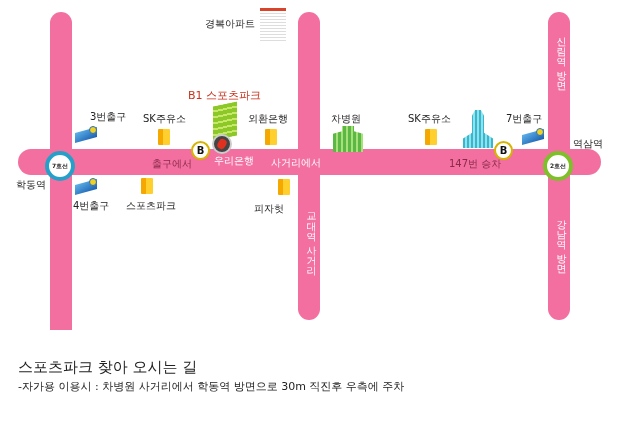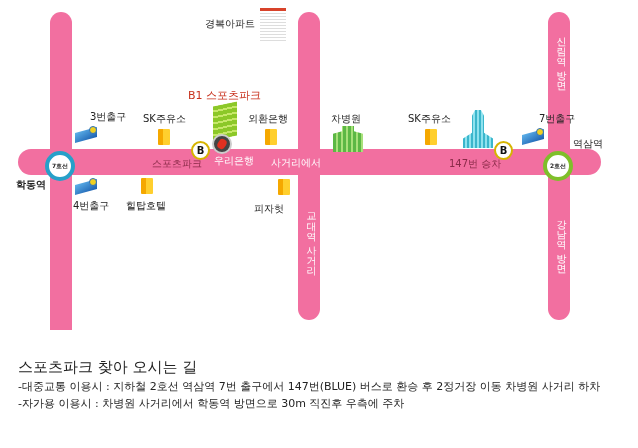--- a/index.html
+++ b/index.html
@@ -43,21 +43,21 @@
   <span class="vlabel" style="left:304px;top:205px;">교대역 사거리</span>
   <span class="vlabel" style="left:554px;top:30px;">신림역 방면</span>
   <span class="vlabel" style="left:554px;top:213px;">강남역 방면</span>
 
   <div class="station st7">
       <span>7호선</span>
     </div>
   <div class="station st2">
       <span>2호선</span>
     </div>
-  <span class="lbl" style="left:16px;top:178px;font-weight:bold;">학동역</span>
+  <span class="lbl" style="left:16px;top:178px;">학동역</span>
   <span class="lbl" style="left:573px;top:137px;">역삼역</span>
 
   <span class="lbl" style="left:205px;top:17px;">경복아파트</span>
   <div style="position:absolute;left:260px;top:8px;width:26px;height:30px;background:repeating-linear-gradient(0deg,#ddd 0 1px,#fff 1px 3px);border-top:3px solid #d8432a;"></div>
 
   <span class="lbl-brand" style="left:188px;top:88px;">B1 스포츠파크</span>
   <div style="position:absolute;left:213px;top:104px;width:24px;height:34px;background:repeating-linear-gradient(0deg,#8cc828 0 4px,#c7e86a 4px 6px);transform:skewY(-12deg);"></div>
   <div style="position:absolute;left:212px;top:134px;width:16px;height:16px;border-radius:50%;background:#444;border:2px solid #ccc;">
     <div style="position:absolute;left:4px;top:3px;width:8px;height:10px;background:#e03020;border-radius:40%;transform:rotate(30deg);"></div>
   </div>
@@ -65,48 +65,47 @@
   <span class="lbl" style="left:90px;top:110px;">3번출구</span>
   <div class="exit" style="left:75px;top:126px;">
       <div class="base"></div>
       <div class="dot"></div>
     </div>
   <span class="lbl" style="left:73px;top:199px;">4번출구</span>
   <div class="exit" style="left:75px;top:178px;">
       <div class="base"></div>
       <div class="dot"></div>
     </div>
-  <span class="lbl" style="left:539px;top:112px;">7번출구</span>
+  <span class="lbl" style="left:506px;top:112px;">7번출구</span>
   <div class="exit" style="left:522px;top:128px;">
       <div class="base"></div>
       <div class="dot"></div>
     </div>
 
   <span class="lbl" style="left:143px;top:112px;">SK주유소</span>
   <div class="bldg-y" style="left:158px;top:129px;"></div>
   <span class="lbl" style="left:408px;top:112px;">SK주유소</span>
   <div class="bldg-y" style="left:425px;top:129px;"></div>
   <span class="lbl" style="left:248px;top:112px;">외환은행</span>
   <div class="bldg-y" style="left:265px;top:129px;"></div>
   <div class="bldg-y" style="left:141px;top:178px;"></div>
-  <span class="lbl" style="left:126px;top:199px;">힐탑호텔</span>
+  <span class="lbl" style="left:126px;top:199px;">스포츠파크</span>
   <div class="bldg-y" style="left:278px;top:179px;"></div>
   <span class="lbl" style="left:254px;top:202px;">피자헛</span>
 
   <span class="lbl" style="left:331px;top:112px;">차병원</span>
   <div style="position:absolute;left:333px;top:126px;width:30px;height:26px;background:repeating-linear-gradient(90deg,#5cb845 0 3px,#a8e07a 3px 5px);clip-path:polygon(30% 0,70% 0,70% 20%,100% 30%,100% 100%,0 100%,0 30%,30% 20%);"></div>
 
   <div style="position:absolute;left:463px;top:110px;width:30px;height:38px;background:repeating-linear-gradient(90deg,#3ab6cc 0 2px,#8fe2ee 2px 4px);clip-path:polygon(40% 0,60% 0,70% 15%,70% 60%,100% 75%,100% 100%,0 100%,0 75%,30% 60%,30% 15%);"></div>
 
-  <span class="lbl-dark" style="left:152px;top:157px;">스포츠파크</span>
+  <span class="lbl-dark" style="left:152px;top:157px;">출구에서</span>
   <span class="lbl-road" style="left:214px;top:154px;">우리은행</span>
   <span class="lbl-road" style="left:271px;top:156px;">사거리에서</span>
   <span class="lbl-dark" style="left:449px;top:157px;">147번 승차</span>
 
   <div class="bus" style="left:191px;top:141px;">B</div>
   <div class="bus" style="left:494px;top:141px;">B</div>
 </div>
 
 <div class="text-block">
   <div class="title">스포츠파크 찾아 오시는 길</div>
-  <div class="row">-대중교통 이용시 : 지하철 2호선 역삼역 7번 출구에서 147번(BLUE) 버스로 환승 후 2정거장 이동  차병원 사거리 하차</div>
   <div class="row">-자가용 이용시 : 차병원 사거리에서 학동역 방면으로 30m 직진후 우측에 주차</div>
 </div>
 
 </body></html>

